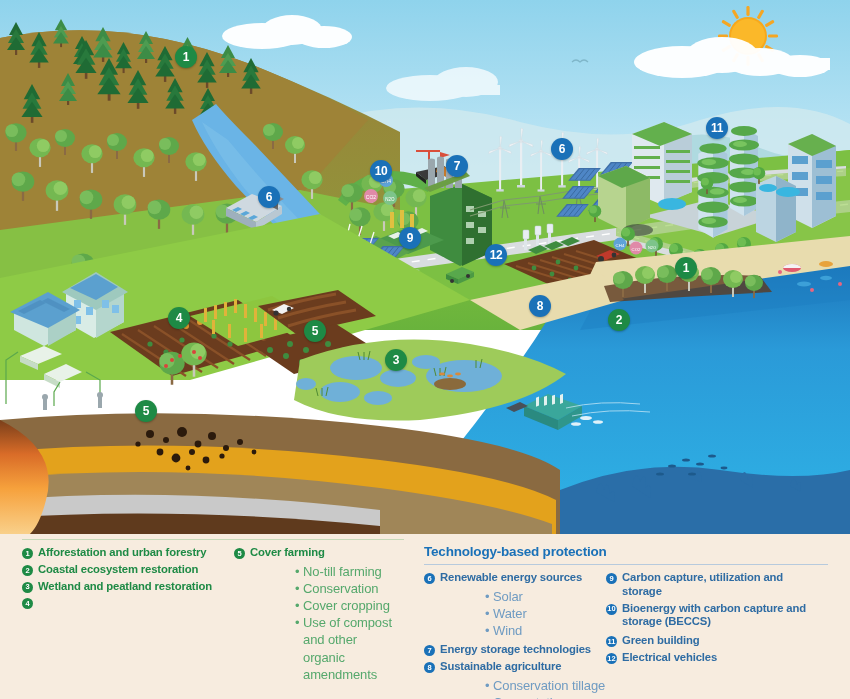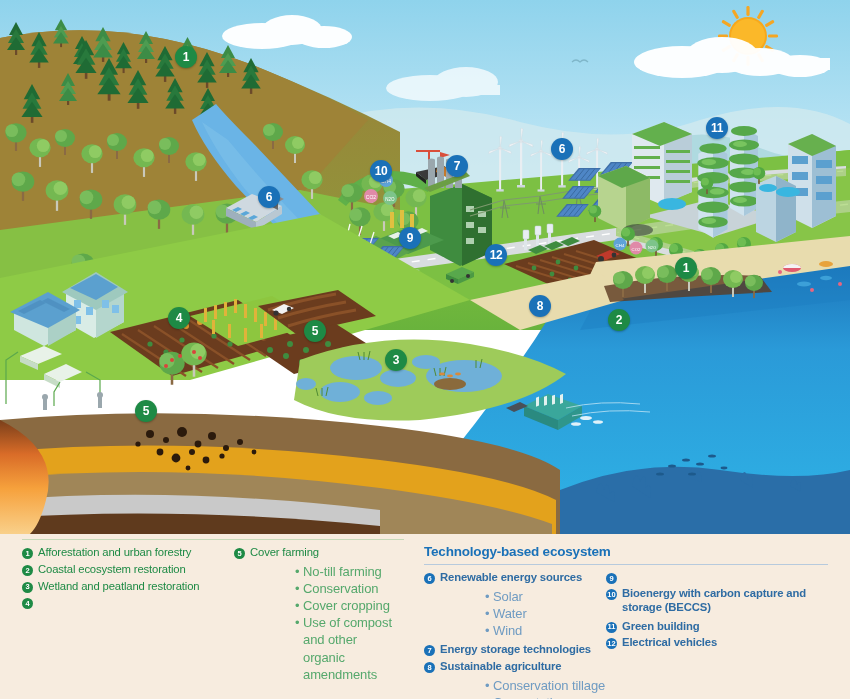--- a/index.html
+++ b/index.html
@@ -47,21 +47,21 @@
 
   .item{display:flex;align-items:flex-start;margin-bottom:3px;}
   .bullet-num{flex:0 0 auto;width:11px;height:11px;border-radius:50%;
               margin-right:5px;margin-top:2px;
               display:flex;align-items:center;justify-content:center;
               color:#fff;font-size:7.5px;font-weight:bold;line-height:1;
               font-family:"Liberation Sans",sans-serif;}
   .green .bullet-num{background:#1e8a45;}
   .blue  .bullet-num{background:#1a71b8;}
   .item-label{font-size:11.3px;line-height:1.22;letter-spacing:-0.15px;}
-  .green .item-label{color:#1e8a45;}
+  .green .item-label{color:#1e8a45;font-weight:bold;}
   .blue  .item-label{color:#2f6ca3;font-weight:bold;}
 
   .subitems{margin:0 0 4px 21px;padding:0;list-style:none;}
   .subitems li{font-size:13px;line-height:1.32;letter-spacing:-0.1px;
                padding-left:8px;position:relative;margin-left:40px;}
   .green .subitems li{color:#55a86c;}
   .blue  .subitems li{color:#6f9bc2;}
   .subitems li::before{content:"\2022";position:absolute;left:0;top:0;}
   .subitems li.cont{padding-left:8px;}
   .subitems li.cont::before{content:"";}
@@ -871,21 +871,21 @@
             <li>Cover cropping</li>
             <li>Use of compost and other</li>
             <li class="cont">organic amendments</li>
           </ul>
 
         </div>
       </div>
     </div>
 
     <div class="legend-col blue" id="col-tech">
-      <div class="legend-title">Technology-based ecosystem</div>
+      <div class="legend-title">Technology-based protection</div>
       <div class="legend-rule"></div>
       <div class="legend-body">
         <div class="legend-sub sub-a">
 
           <div class="item">
             <span class="bullet-num">6</span>
             <span class="item-label">Renewable energy sources</span>
           </div>
           <ul class="subitems">
             <li>Solar</li>
@@ -906,20 +906,21 @@
             <li>Conservation tillage</li>
             <li>Crop rotation</li>
             <li>Integrated pest management</li>
           </ul>
 
         </div>
         <div class="legend-sub sub-b">
 
           <div class="item">
             <span class="bullet-num">9</span>
+            <span class="item-label">Carbon capture, utilization and storage</span>
           </div>
           <div class="item">
             <span class="bullet-num">10</span>
             <span class="item-label">Bioenergy with carbon capture and storage (BECCS)</span>
           </div>
           <div class="item" style="margin-top:5px;">
             <span class="bullet-num">11</span>
             <span class="item-label">Green building</span>
           </div>
           <div class="item">

